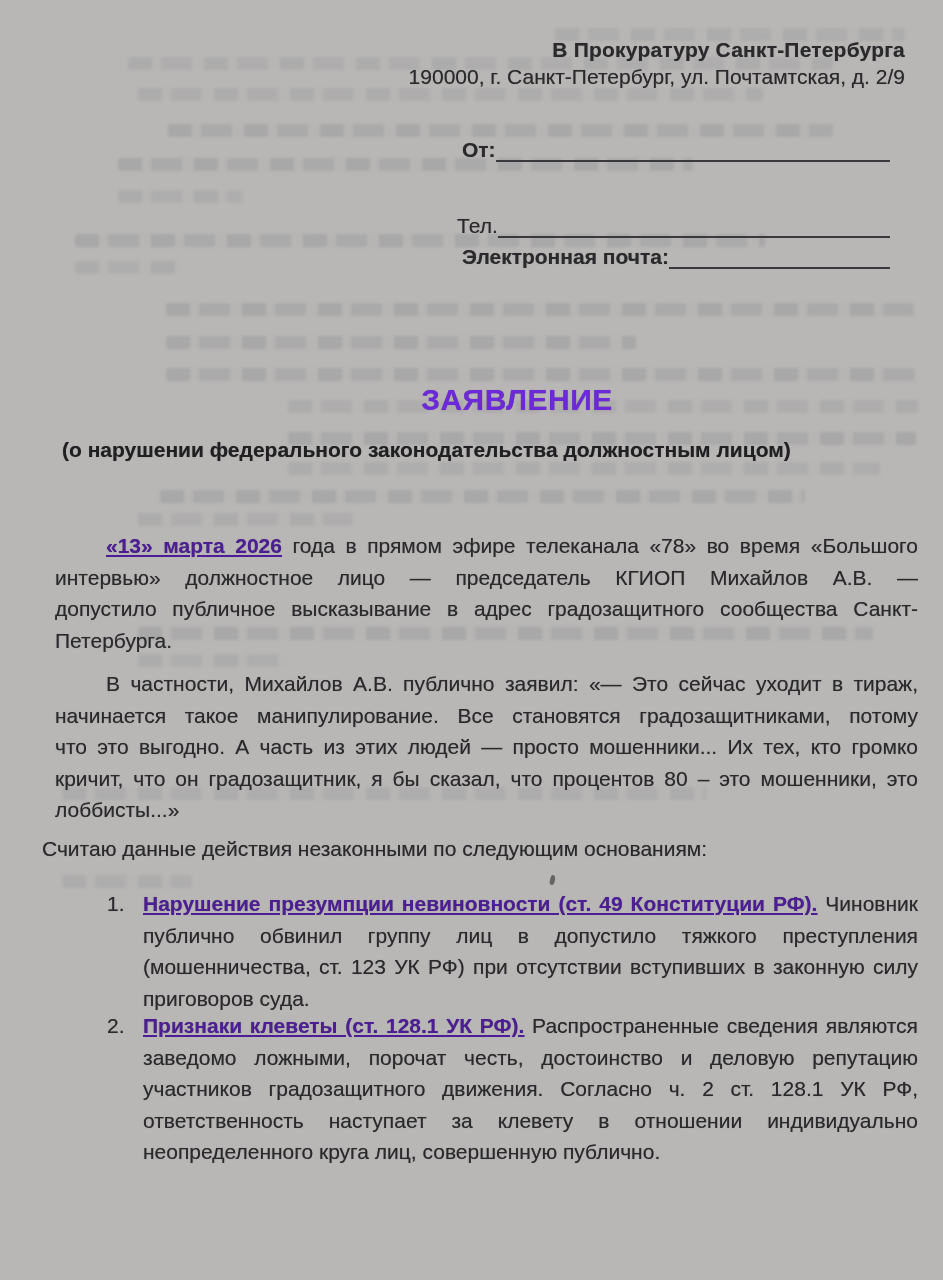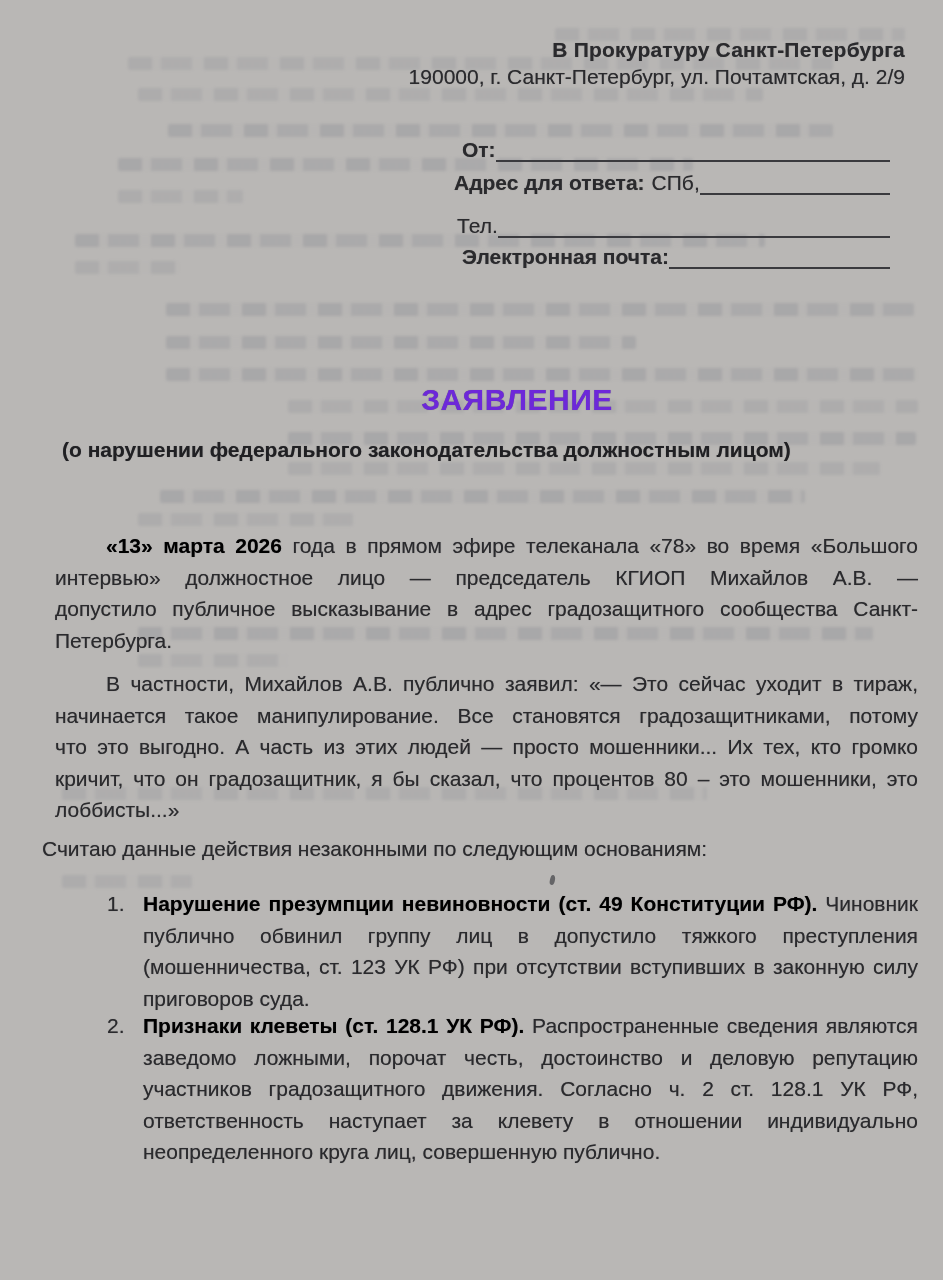--- a/index.html
+++ b/index.html
@@ -10,21 +10,21 @@
     font-family:"Liberation Sans",sans-serif;
     color:#2a2a2d;
     background:
       radial-gradient(420px 300px at -50px -70px, rgba(55,53,55,0.42), rgba(55,53,55,0) 68%),
       radial-gradient(300px 220px at 103% -40px, rgba(120,118,114,0.20), rgba(120,118,114,0) 70%),
       radial-gradient(520px 400px at 22% 104%, rgba(214,221,234,0.55), rgba(214,221,234,0) 72%),
       radial-gradient(400px 300px at 104% 104%, rgba(180,178,176,0.25), rgba(180,178,176,0) 70%),
       linear-gradient(100deg,#cecccа 0%, #d5d3d0 28%, #d9d7d4 52%, #d8d7d5 74%, #d2d1d0 100%),
       #d6d4d1;
   }
-  b{color:#000000;}
+  b{color:#4c1d95;text-decoration:underline;}
   
   .recipient{position:absolute;top:36px;right:38px;text-align:right;line-height:27px;font-size:21px;}
   .recipient .l1{font-weight:bold;letter-spacing:.2px;}
   
   .frow{position:absolute;right:53px;display:flex;align-items:flex-end;font-size:21px;line-height:24px;}
   .frow .lbl{white-space:nowrap;margin-left:25px;}
   .frow .lbl.b{font-weight:bold;}
   .frow .val{white-space:nowrap;margin-left:7px;}
   .frow .fill{flex:1 1 auto;border-bottom:2px solid #3a3a3e;height:22px;min-width:40px;}
   
@@ -83,25 +83,20 @@
 
   <div class="recipient">
     <div class="l1">В Прокуратуру Санкт-Петербурга</div>
     <div class="l2">190000, г. Санкт-Петербург, ул. Почтамтская, д. 2/9</div>
   </div>
 
   <div class="frow" style="top:138px;left:437px;">
     <span class="lbl b">От:</span>
     <span class="fill"></span>
   </div>
-  <div class="frow" style="top:171px;left:429px;">
-    <span class="lbl b">Адрес для ответа:</span>
-    <span class="val">СПб,</span>
-    <span class="fill"></span>
-  </div>
   <div class="frow" style="top:214px;left:432px;">
     <span class="lbl">Тел.</span>
     <span class="fill"></span>
   </div>
   <div class="frow" style="top:245px;left:437px;">
     <span class="lbl b">Электронная почта:</span>
     <span class="fill"></span>
   </div>
 
   <div class="title">ЗАЯВЛЕНИЕ</div>

